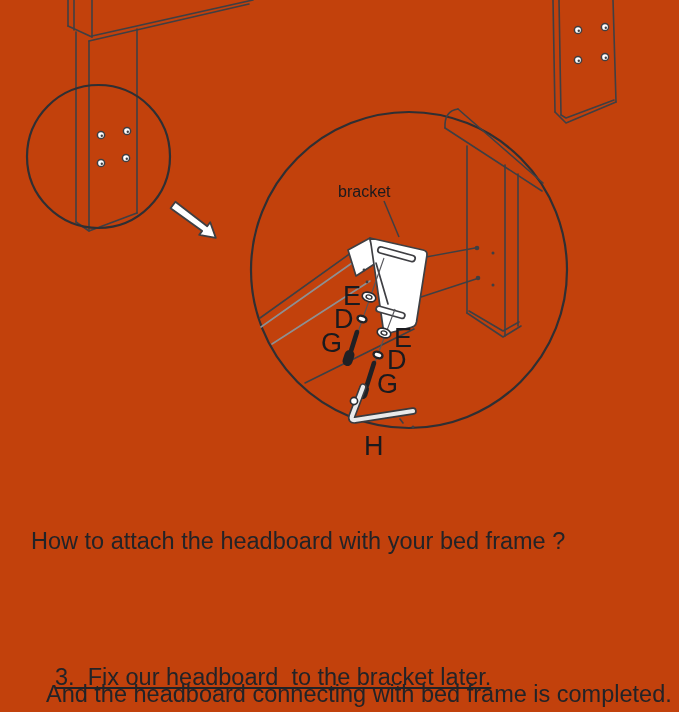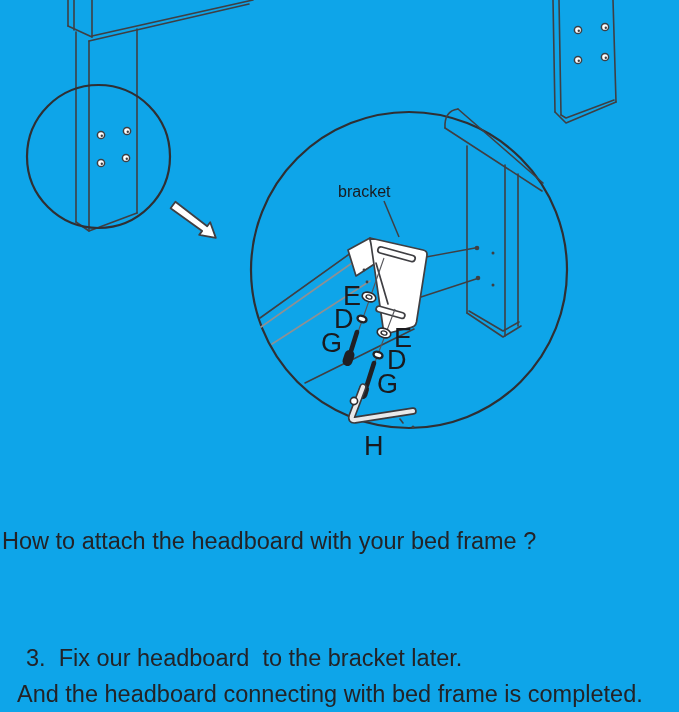--- a/index.html
+++ b/index.html
@@ -1,23 +1,23 @@
 <!DOCTYPE html>
 <html><head>
 <meta charset="utf-8">
 <style>
   html,body{margin:0;padding:0;background:#ffffff;}
   .page{
-    position:relative;width:679px;height:712px;background:#0ea5e9;overflow:hidden;
+    position:relative;width:679px;height:712px;background:#c2410c;overflow:hidden;
     font-family:"Liberation Sans",sans-serif;
   }
   .diagram{position:absolute;left:0;top:0;}
   .txt{
     position:absolute;color:#232327;font-size:23.5px;line-height:26px;
-    white-space:pre;letter-spacing:0px;
+    white-space:pre;letter-spacing:0px;margin-left:29px;
   }
   svg text{font-family:"Liberation Sans",sans-serif;fill:#1a1a1e;}
   .plabel{font-size:27px;}
   .blabel{font-size:16px;}
 </style>
 </head>
 <body>
 
 <div class="page">
 
@@ -167,16 +167,16 @@
     <text class="plabel" x="387" y="369">D</text>
     <text class="plabel" x="377" y="393">G</text>
 
     <text class="plabel" x="364" y="455">H</text>
   </svg>
 
   <div class="txt" style="left:2px;top:528px;">How to attach the headboard with your bed frame ?</div>
 
 
 
-  <div class="txt" style="left:26px;top:645px;">3.  Fix our headboard  to the bracket later.</div>
+  <div class="txt" style="left:26px;top:664px;text-decoration:underline;">3.  Fix our headboard  to the bracket later.</div>
 
   <div class="txt" style="left:17px;top:681px;">And the headboard connecting with bed frame is completed.</div>
 </div>
 
 </body></html>

